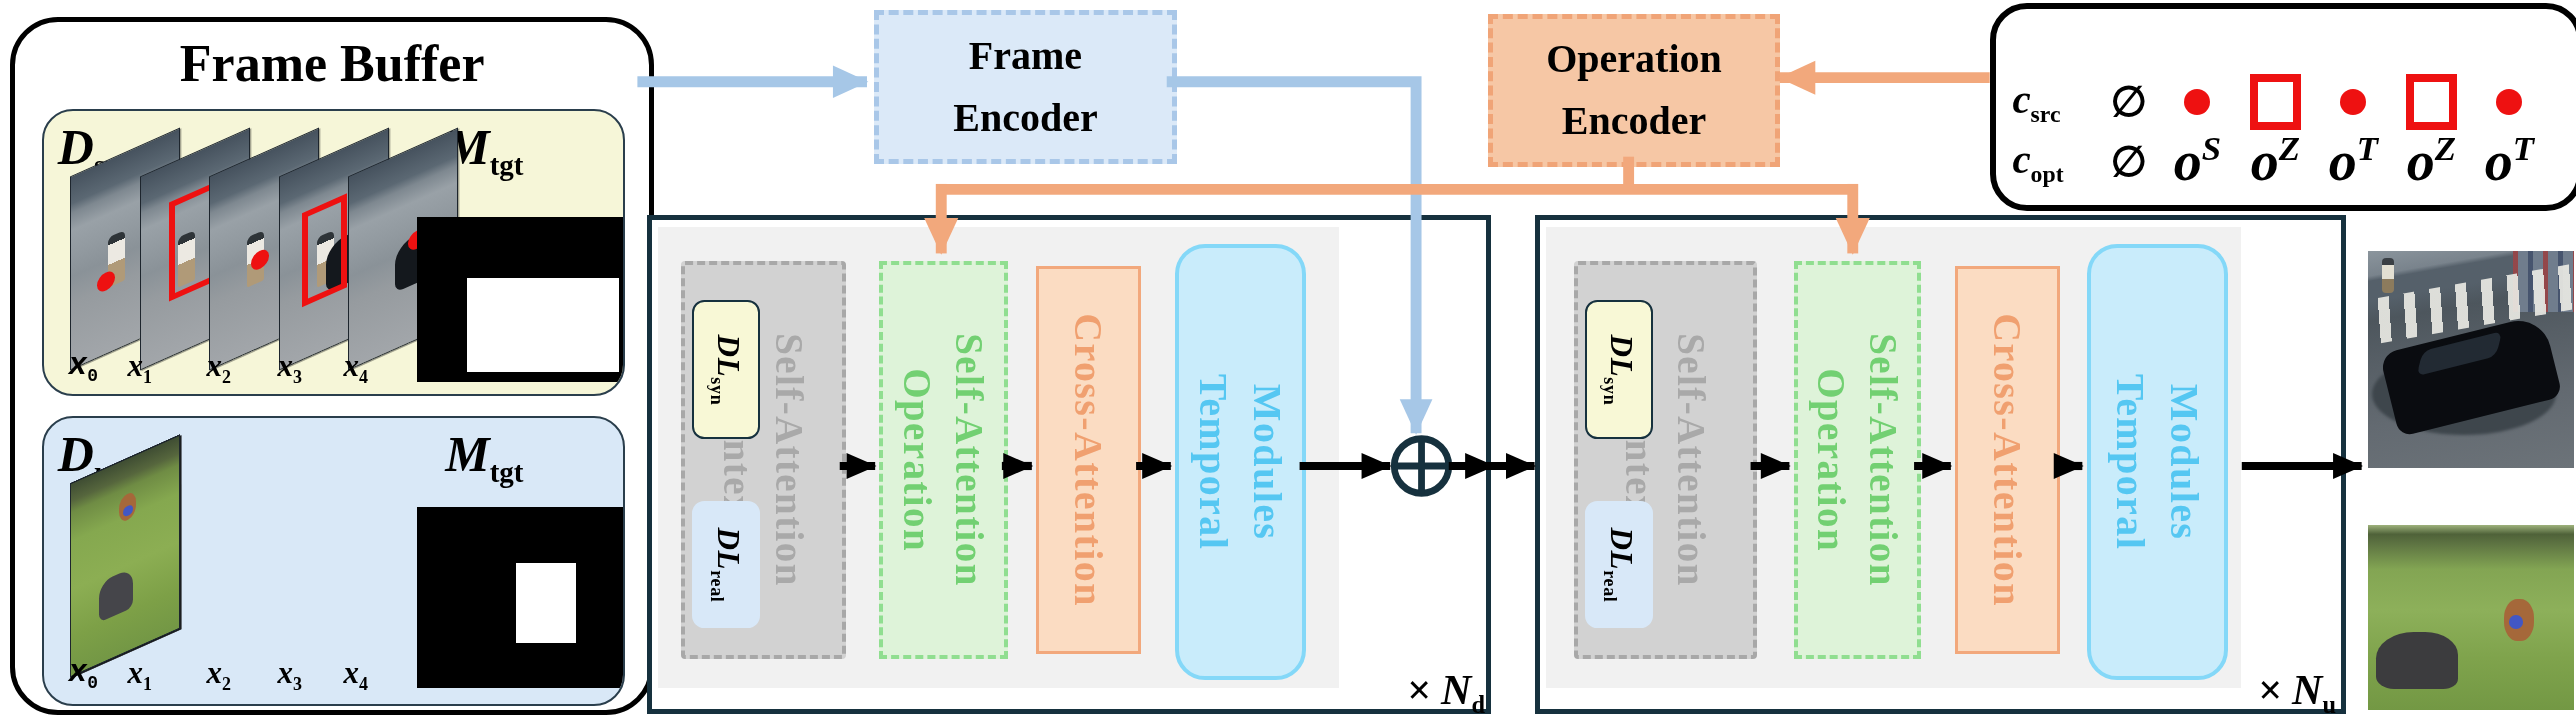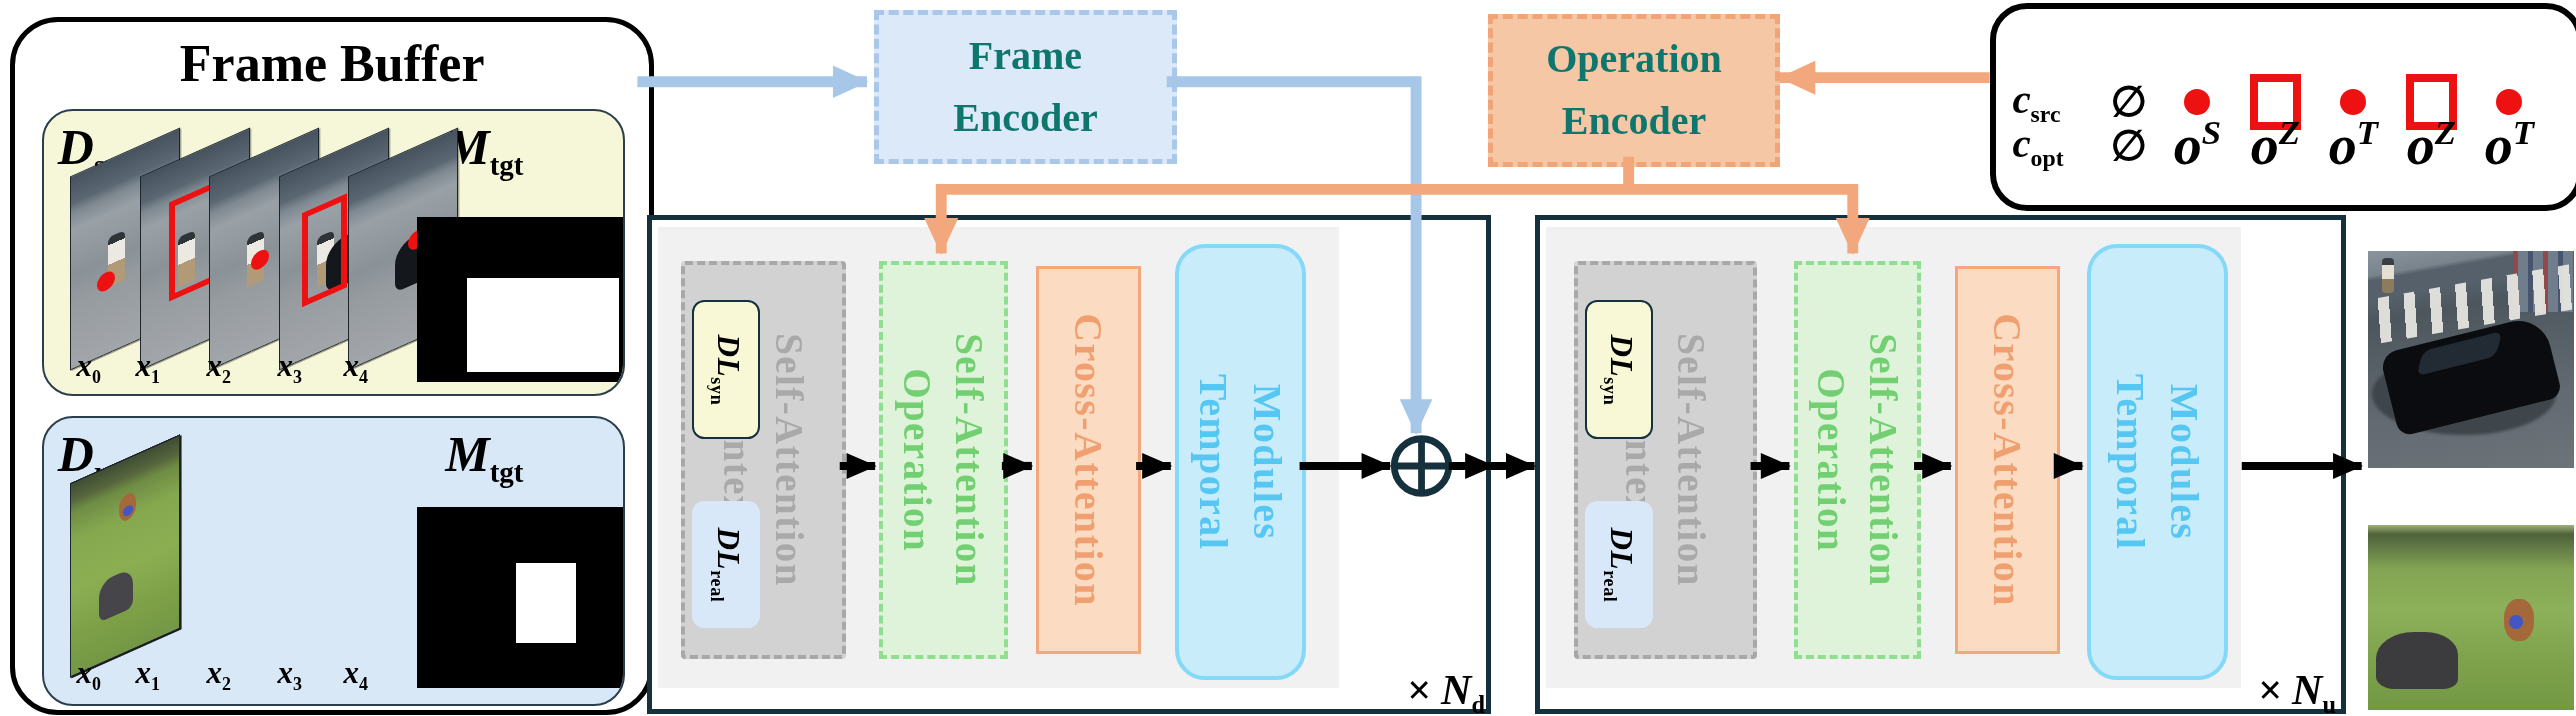--- a/index.html
+++ b/index.html
@@ -38,37 +38,37 @@
   .dog:after{content:"";position:absolute;left:4.1px;top:12.3px;width:10.2px;height:10.2px;border-radius:50%;background:#4257c4;}
   .real-f0 .dog{left:30%;top:52%;}
   .real-f1 .dog{left:26%;top:34%;width:40px;height:57px;}
   .real-f1 .dog:after{width:16.4px;height:16.4px;left:6.8px;top:20.4px;}
   .real-f2 .dog,.real-f3 .dog,.real-f4 .dog{left:44%;top:18%;width:17.7px;height:26px;}
   .eleph{position:absolute;background:#45454a;border-radius:40% 40% 20% 20%;}
   .real-f3 .eleph{left:18%;top:48%;width:45px;height:53px;}
   .real-f4 .eleph{left:26%;top:58%;width:34px;height:40px;}
   .flabels{left:20.4px;top:237px;width:423px;height:37px;}
   .flabel{position:absolute;top:0;font-size:31px;}
-  .flabel.l0{left:12px;}.flabel.l1{left:71px;}.flabel.l2{left:142px;}.flabel.l3{left:213px;}.flabel.l4{left:279px;}
+  .flabel.l0{left:4px;font-family:Liberation Mono, monospace;}.flabel.l1{left:63px;}.flabel.l2{left:142px;}.flabel.l3{left:213px;}.flabel.l4{left:279px;}
   .mask{background:#000;}
   .syn-mask{left:373px;top:106px;width:206px;height:165px;}
   .syn-mask .hole{position:absolute;left:24%;top:37%;width:74%;height:57%;background:#fff;}
   .real-mask{left:373px;top:89px;width:206px;height:181px;}
   .real-mask .hole{position:absolute;left:48%;top:31%;width:29%;height:44%;background:#fff;}
   
   .encoder{display:flex;flex-direction:column;align-items:center;justify-content:center;
-           font-size:40px;font-weight:bold;line-height:1.55;color:#0f766e;text-align:center;}
+           font-size:40px;font-weight:bold;line-height:1.55;color:#000000;text-align:center;}
   .fenc{left:874px;top:10.2px;width:293px;height:144px;background:#dbe9f8;border:5.5px dashed #a9c7e8;}
   .oenc{left:1488px;top:13.6px;width:282px;height:143px;background:#f6c7a5;border:5.5px dashed #f0a477;}
   
   .obuf{left:1990px;top:3.4px;width:581px;height:196px;background:#fff;border:6.1px solid #000;border-radius:37px;}
   .obuf-title{left:0;top:6.8px;width:100%;text-align:center;font-size:45px;font-weight:bold;}
   .obuf-row{left:16.4px;width:545px;display:grid;grid-template-columns:87px 59px repeat(5,78px);align-items:center;}
   .row-src{top:64px;height:57px;}
-  .row-opt{top:104px;height:63px;}
+  .row-opt{top:120px;height:63px;}
   .obuf-row .lab{font-size:41px;}
   .obuf-row .empty{font-size:42px;font-weight:bold;text-align:center;}
   .tok{justify-self:center;}
   .tok.dot{width:26px;height:26px;border-radius:50%;background:#ee1111;}
   .tok.square{width:35px;height:40px;border:8.2px solid #ee1111;background:#fff;}
   .opsym{font-size:56px;text-align:center;}
   
   .block{border:5.5px solid #16313e;background:#fff;}
   .block1{left:647px;top:215px;width:834px;height:489px;}
   .block2{left:1535px;top:215px;width:801px;height:489px;}

